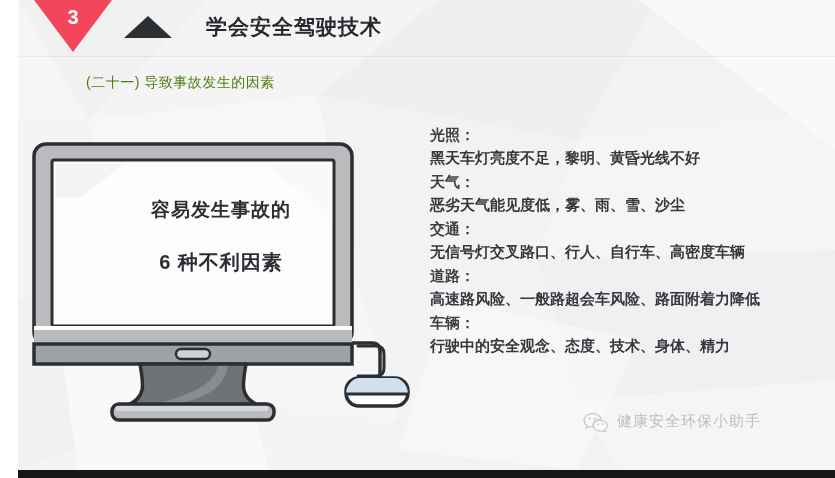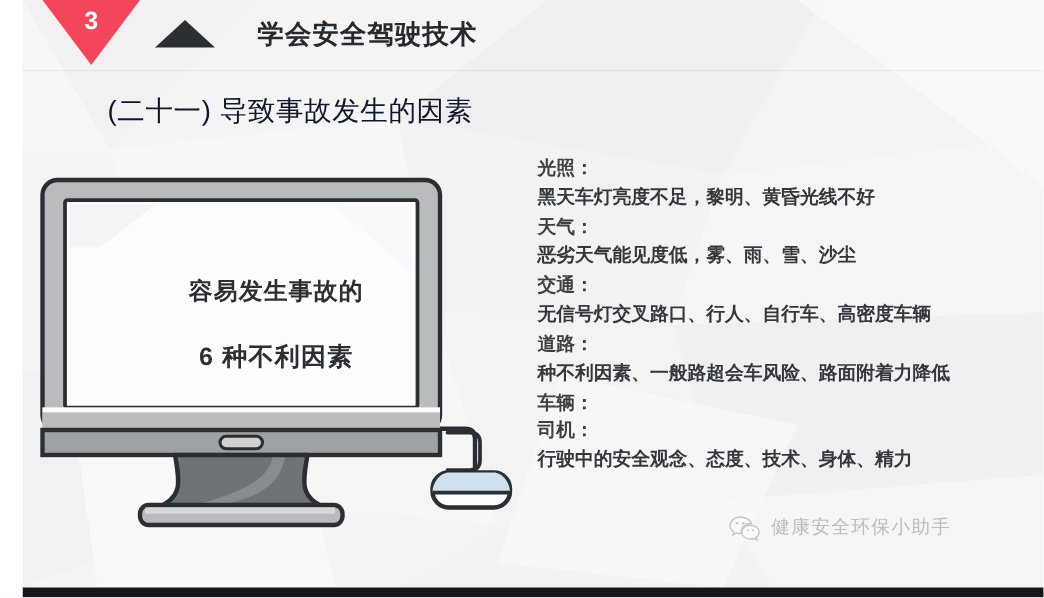--- a/index.html
+++ b/index.html
@@ -126,22 +126,22 @@
     top: 56px;
     width: 817px;
     height: 1px;
     background: rgba(0,0,0,0.05);
   }
 
   .subtitle {
     position: absolute;
     left: 86px;
     top: 74px;
-    font-size: 22px;
-    color: #0f172a;
+    font-size: 14px;
+    color: #4d7c0f;
     letter-spacing: 0.5px;
     white-space: nowrap;
   }
 
   
   .monitor-wrap {
     position: absolute;
     left: 28px;
     top: 140px;
     width: 390px;
@@ -154,21 +154,20 @@
     overflow: visible;
   }
   .screen-text {
     position: absolute;
     left: 48px;
     top: 58px;
     width: 290px;
     text-align: center;
     color: #2b2f33;
     font-weight: bold;
-    margin-top: 24px;
   }
   .screen-line1 {
     font-size: 19px;
     letter-spacing: 1px;
     line-height: 24px;
   }
   .screen-line2 {
     font-size: 20px;
     letter-spacing: 1px;
     line-height: 24px;
@@ -310,27 +309,26 @@
     <div>
       <div class="factor-head">天气：</div>
       <div class="factor-body">恶劣天气能见度低，雾、雨、雪、沙尘</div>
     </div>
     <div>
       <div class="factor-head">交通：</div>
       <div class="factor-body">无信号灯交叉路口、行人、自行车、高密度车辆</div>
     </div>
     <div>
       <div class="factor-head">道路：</div>
-      <div class="factor-body">种不利因素、一般路超会车风险、路面附着力降低</div>
+      <div class="factor-body">高速路风险、一般路超会车风险、路面附着力降低</div>
     </div>
     <div>
       <div class="factor-head">车辆：</div>
     </div>
     <div>
-      <div class="factor-head">司机：</div>
       <div class="factor-body">行驶中的安全观念、态度、技术、身体、精力</div>
     </div>
   </div>
 
   <div class="watermark">
     <span class="wm-logo">
       <svg viewBox="0 0 26 22" aria-hidden="true">
         <path d="M9.2 1.6C4.7 1.6 1 4.6 1 8.3c0 2.1 1.2 4 3.1 5.2l-.8 2.4 2.8-1.4c.9.3 1.9.4 3.1.4.3 0 .6 0 .9-.1-.2-.5-.3-1.1-.3-1.7 0-3.5 3.4-6.3 7.6-6.3.3 0 .5 0 .8.1C17.4 4 13.7 1.6 9.2 1.6z" fill="none" stroke="#9a9ea2" stroke-width="1.1"></path>
         <circle cx="6.6" cy="6.6" r="1" fill="#9a9ea2"></circle>
         <circle cx="11.6" cy="6.6" r="1" fill="#9a9ea2"></circle>

